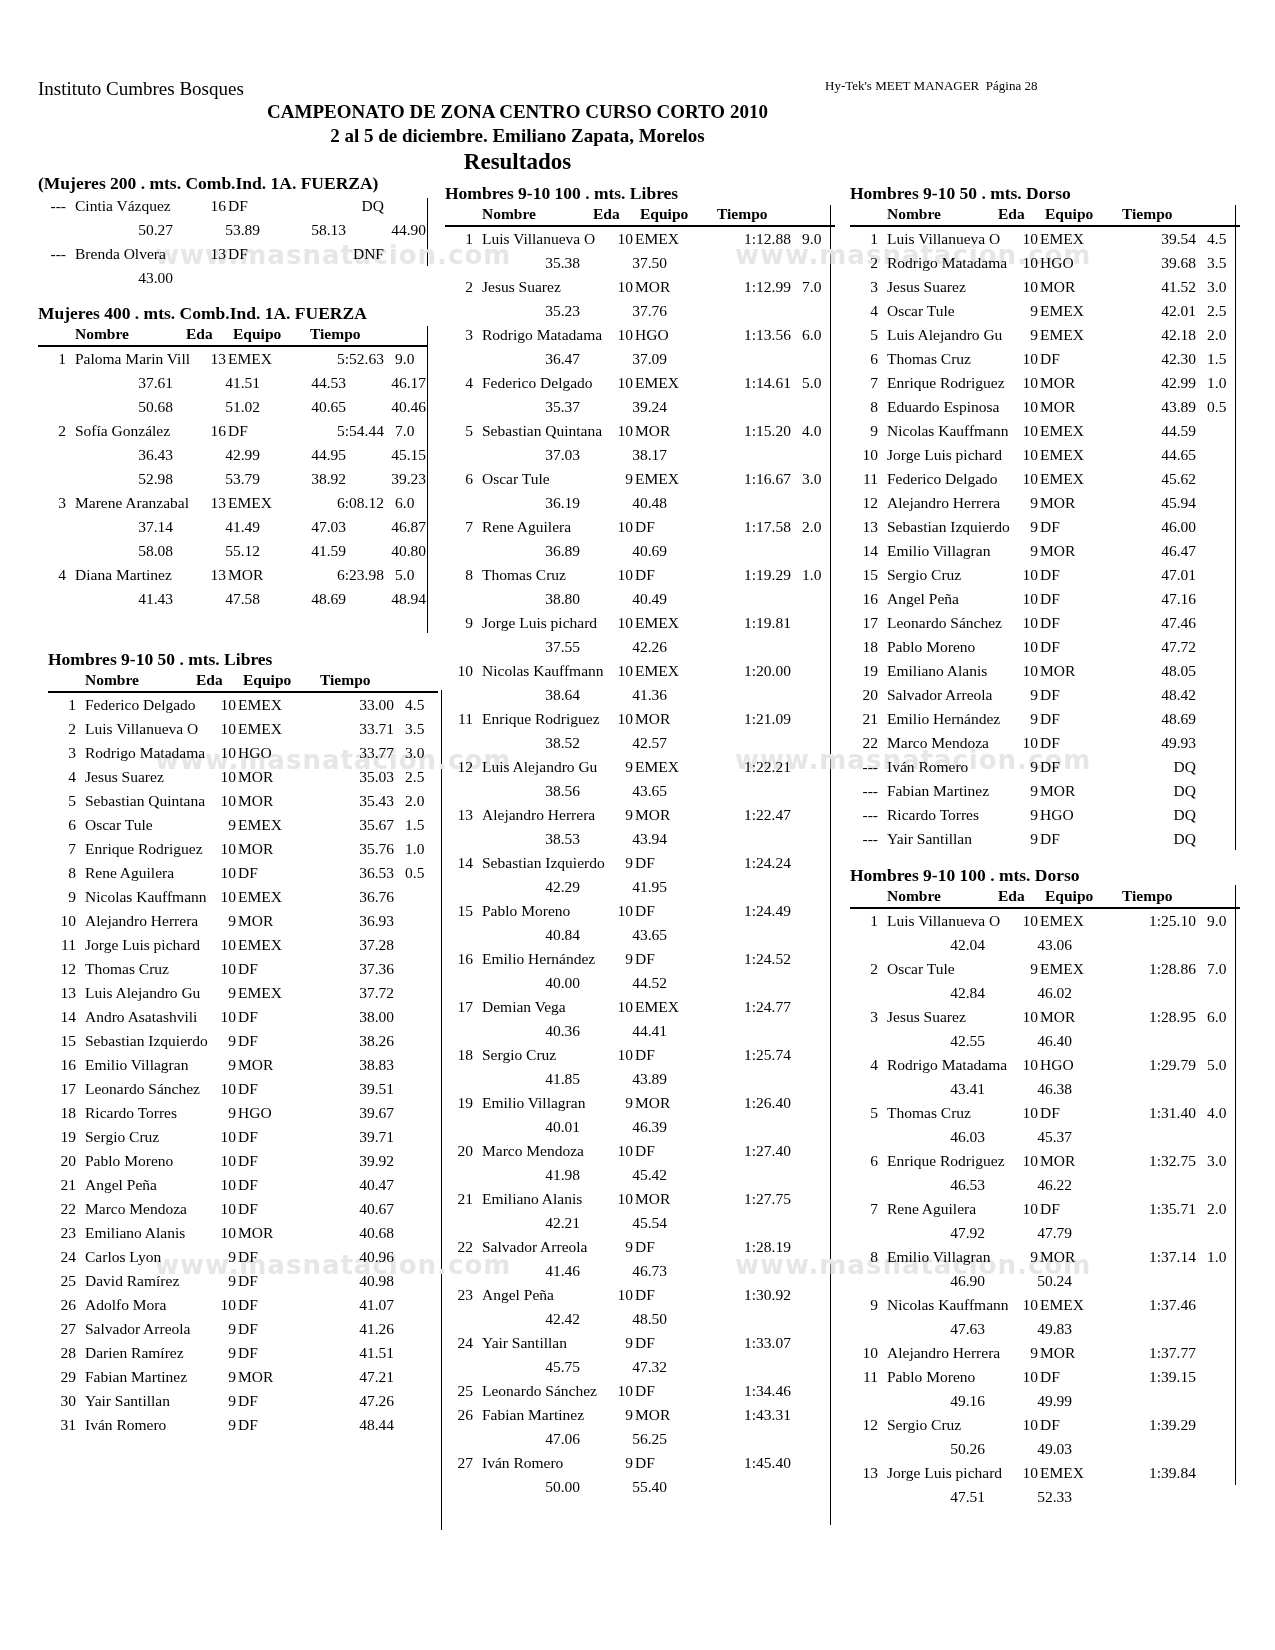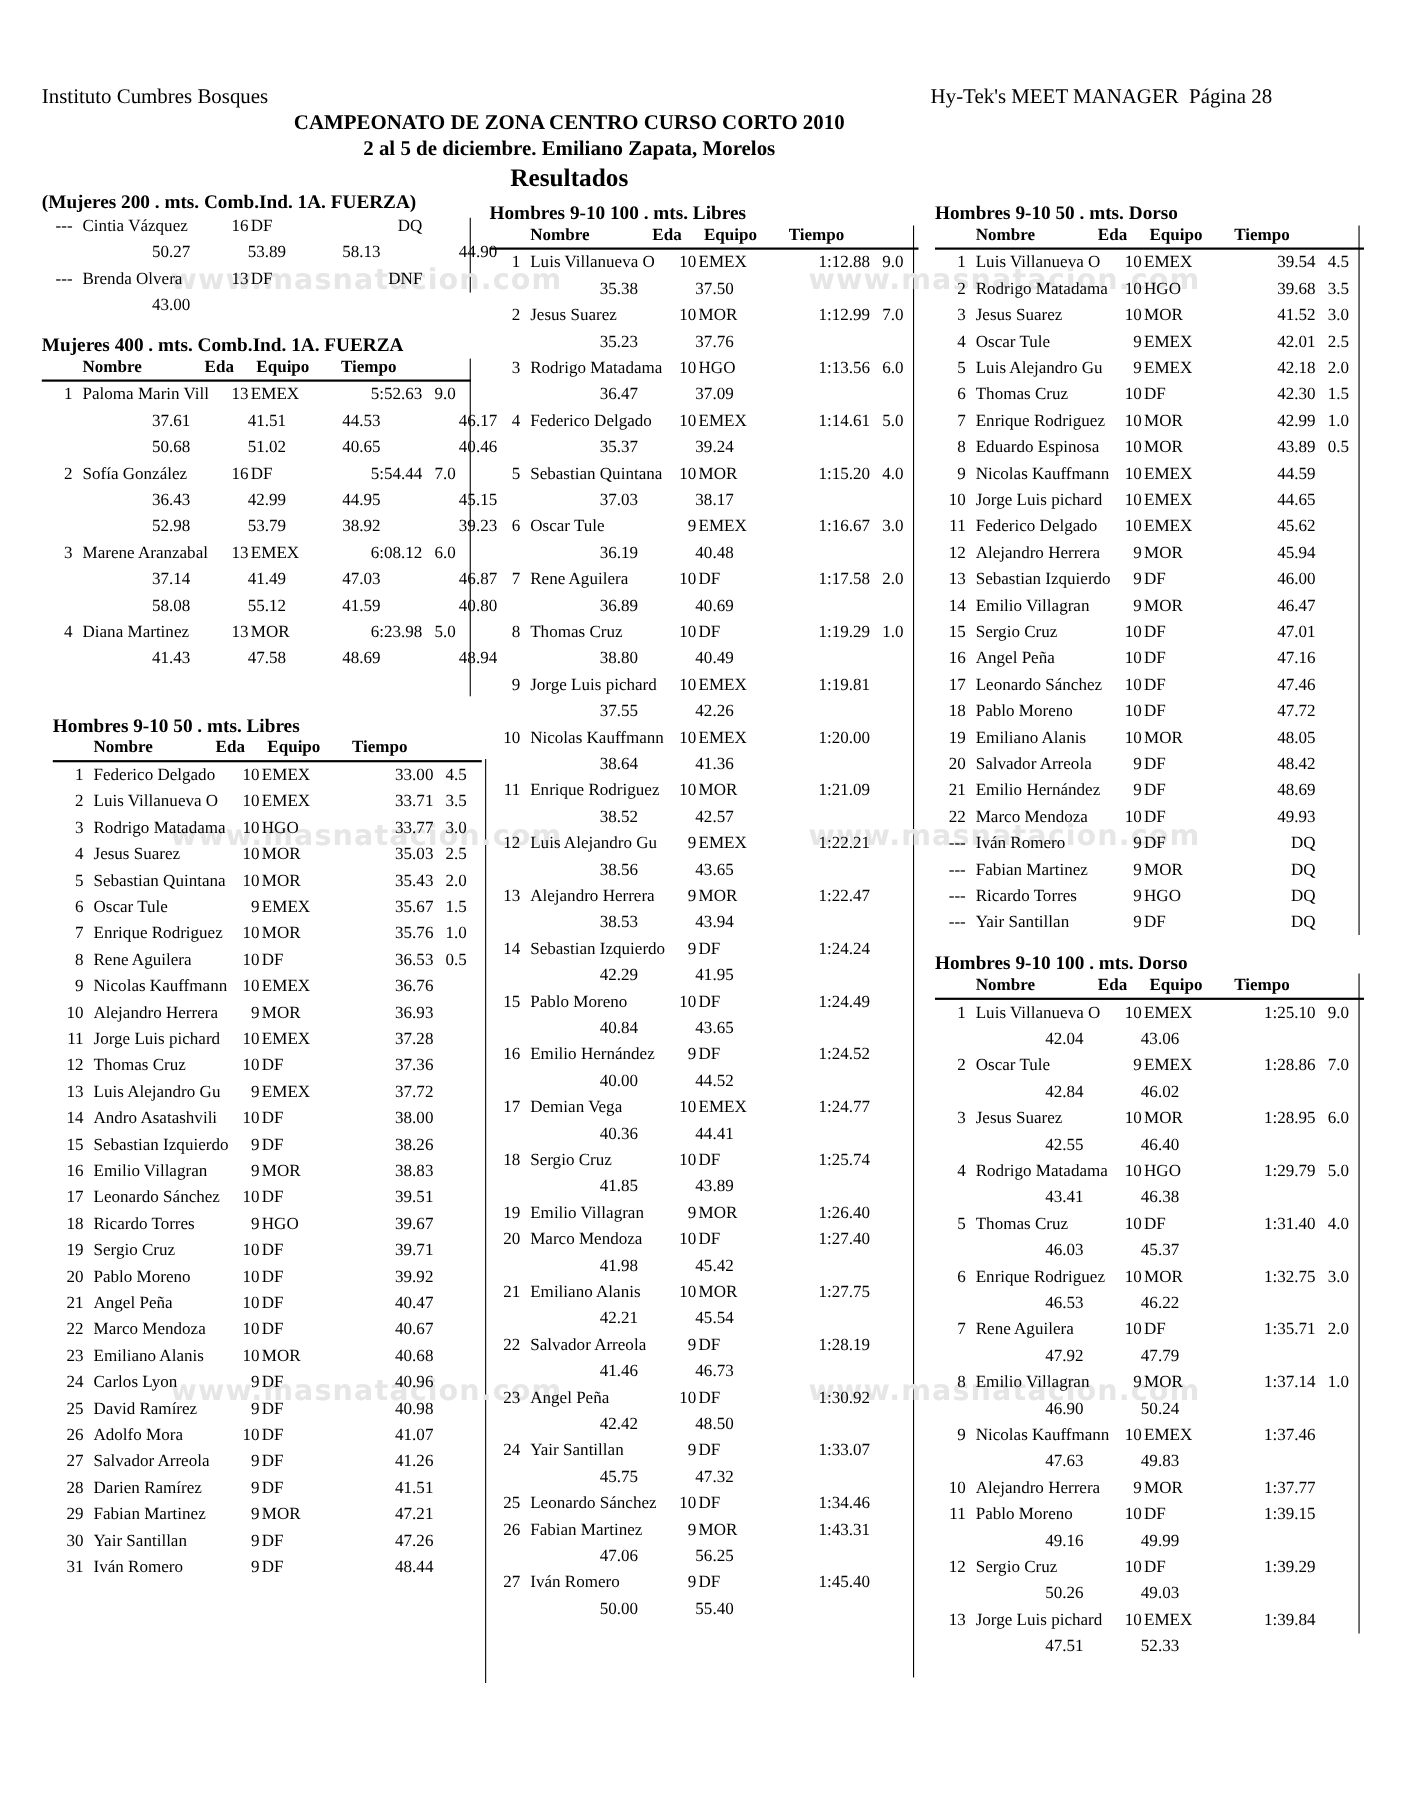--- a/index.html
+++ b/index.html
@@ -1,19 +1,19 @@
 <!DOCTYPE html>
 <html><head>
 <meta charset="utf-8">
 <style>
   html, body { margin:0; padding:0; background:#fff; }
   body { width:1275px; height:1650px; position:relative; overflow:hidden;
          font-family:"Liberation Serif","DejaVu Serif",serif; color:#000; }
   .hdr-left { position:absolute; left:38px; top:78px; font-size:19px; }
-  .hdr-right { position:absolute; left:846px; top:78px; font-size:19px; white-space:pre; }
+  .hdr-right { position:absolute; left:825px; top:78px; font-size:13px; white-space:pre; }
   .title { position:absolute; left:0; width:1035px; text-align:center; font-weight:bold; }
   .t1 { top:101px; font-size:19px; }
   .t2 { top:125px; font-size:19px; }
   .t3 { top:149px; font-size:23px; }
   .col { position:absolute; top:0; }
   .c1 { left:38px; width:390px; }
   .c2 { left:445px; width:390px; }
   .c3 { left:850px; width:390px; }
   .vline { position:absolute; width:1px; background:#000; }
   .ev { position:absolute; left:0; width:390px; }
@@ -22,21 +22,21 @@
   .colhdr span { position:absolute; top:1px; }
   .row { position:relative; height:24px; font-size:15.5px; line-height:24px; white-space:nowrap; }
   .row span { position:absolute; top:0; }
   .place { width:28px; text-align:right; left:0; }
   .name { left:37px; width:130px; overflow:hidden; }
   .age { left:168px; width:20px; text-align:right; }
   .team { left:190px; }
   .time { left:262px; width:84px; text-align:right; }
   .pts { left:357px; }
   .split { width:60px; text-align:right; }
-  .s1 { left:75px; } .s2 { left:162px; } .s3 { left:248px; } .s4 { left:354px; }
+  .s1 { left:75px; } .s2 { left:162px; } .s3 { left:248px; } .s4 { left:328px; }
   .wm { position:absolute; color:#e6e6e6; font-family:"DejaVu Sans",sans-serif; font-weight:bold;
         font-size:26px; letter-spacing:1px; white-space:nowrap; z-index:0; }
   .row, .colhdr, .ev-title { z-index:1; }
 </style>
 </head>
 <body>
 
 <div class="hdr-left">Instituto Cumbres Bosques</div>
 <div class="hdr-right">Hy-Tek's MEET MANAGER  Página 28</div>
 <div class="title t1">CAMPEONATO DE ZONA CENTRO CURSO CORTO 2010</div>
@@ -602,20 +602,24 @@
       <div class="row">
         <span class="split s1">41.85</span>
         <span class="split s2">43.89</span>
       </div>
       <div class="row">
         <span class="place">19</span>
         <span class="name">Emilio Villagran</span>
         <span class="age">9</span>
         <span class="team">MOR</span>
         <span class="time">1:26.40</span>
+      </div>
+      <div class="row">
+        <span class="split s1">40.01</span>
+        <span class="split s2">46.39</span>
       </div>
       <div class="row">
         <span class="place">20</span>
         <span class="name">Marco Mendoza</span>
         <span class="age">10</span>
         <span class="team">DF</span>
         <span class="time">1:27.40</span>
       </div>
       <div class="row">
         <span class="split s1">41.98</span>

